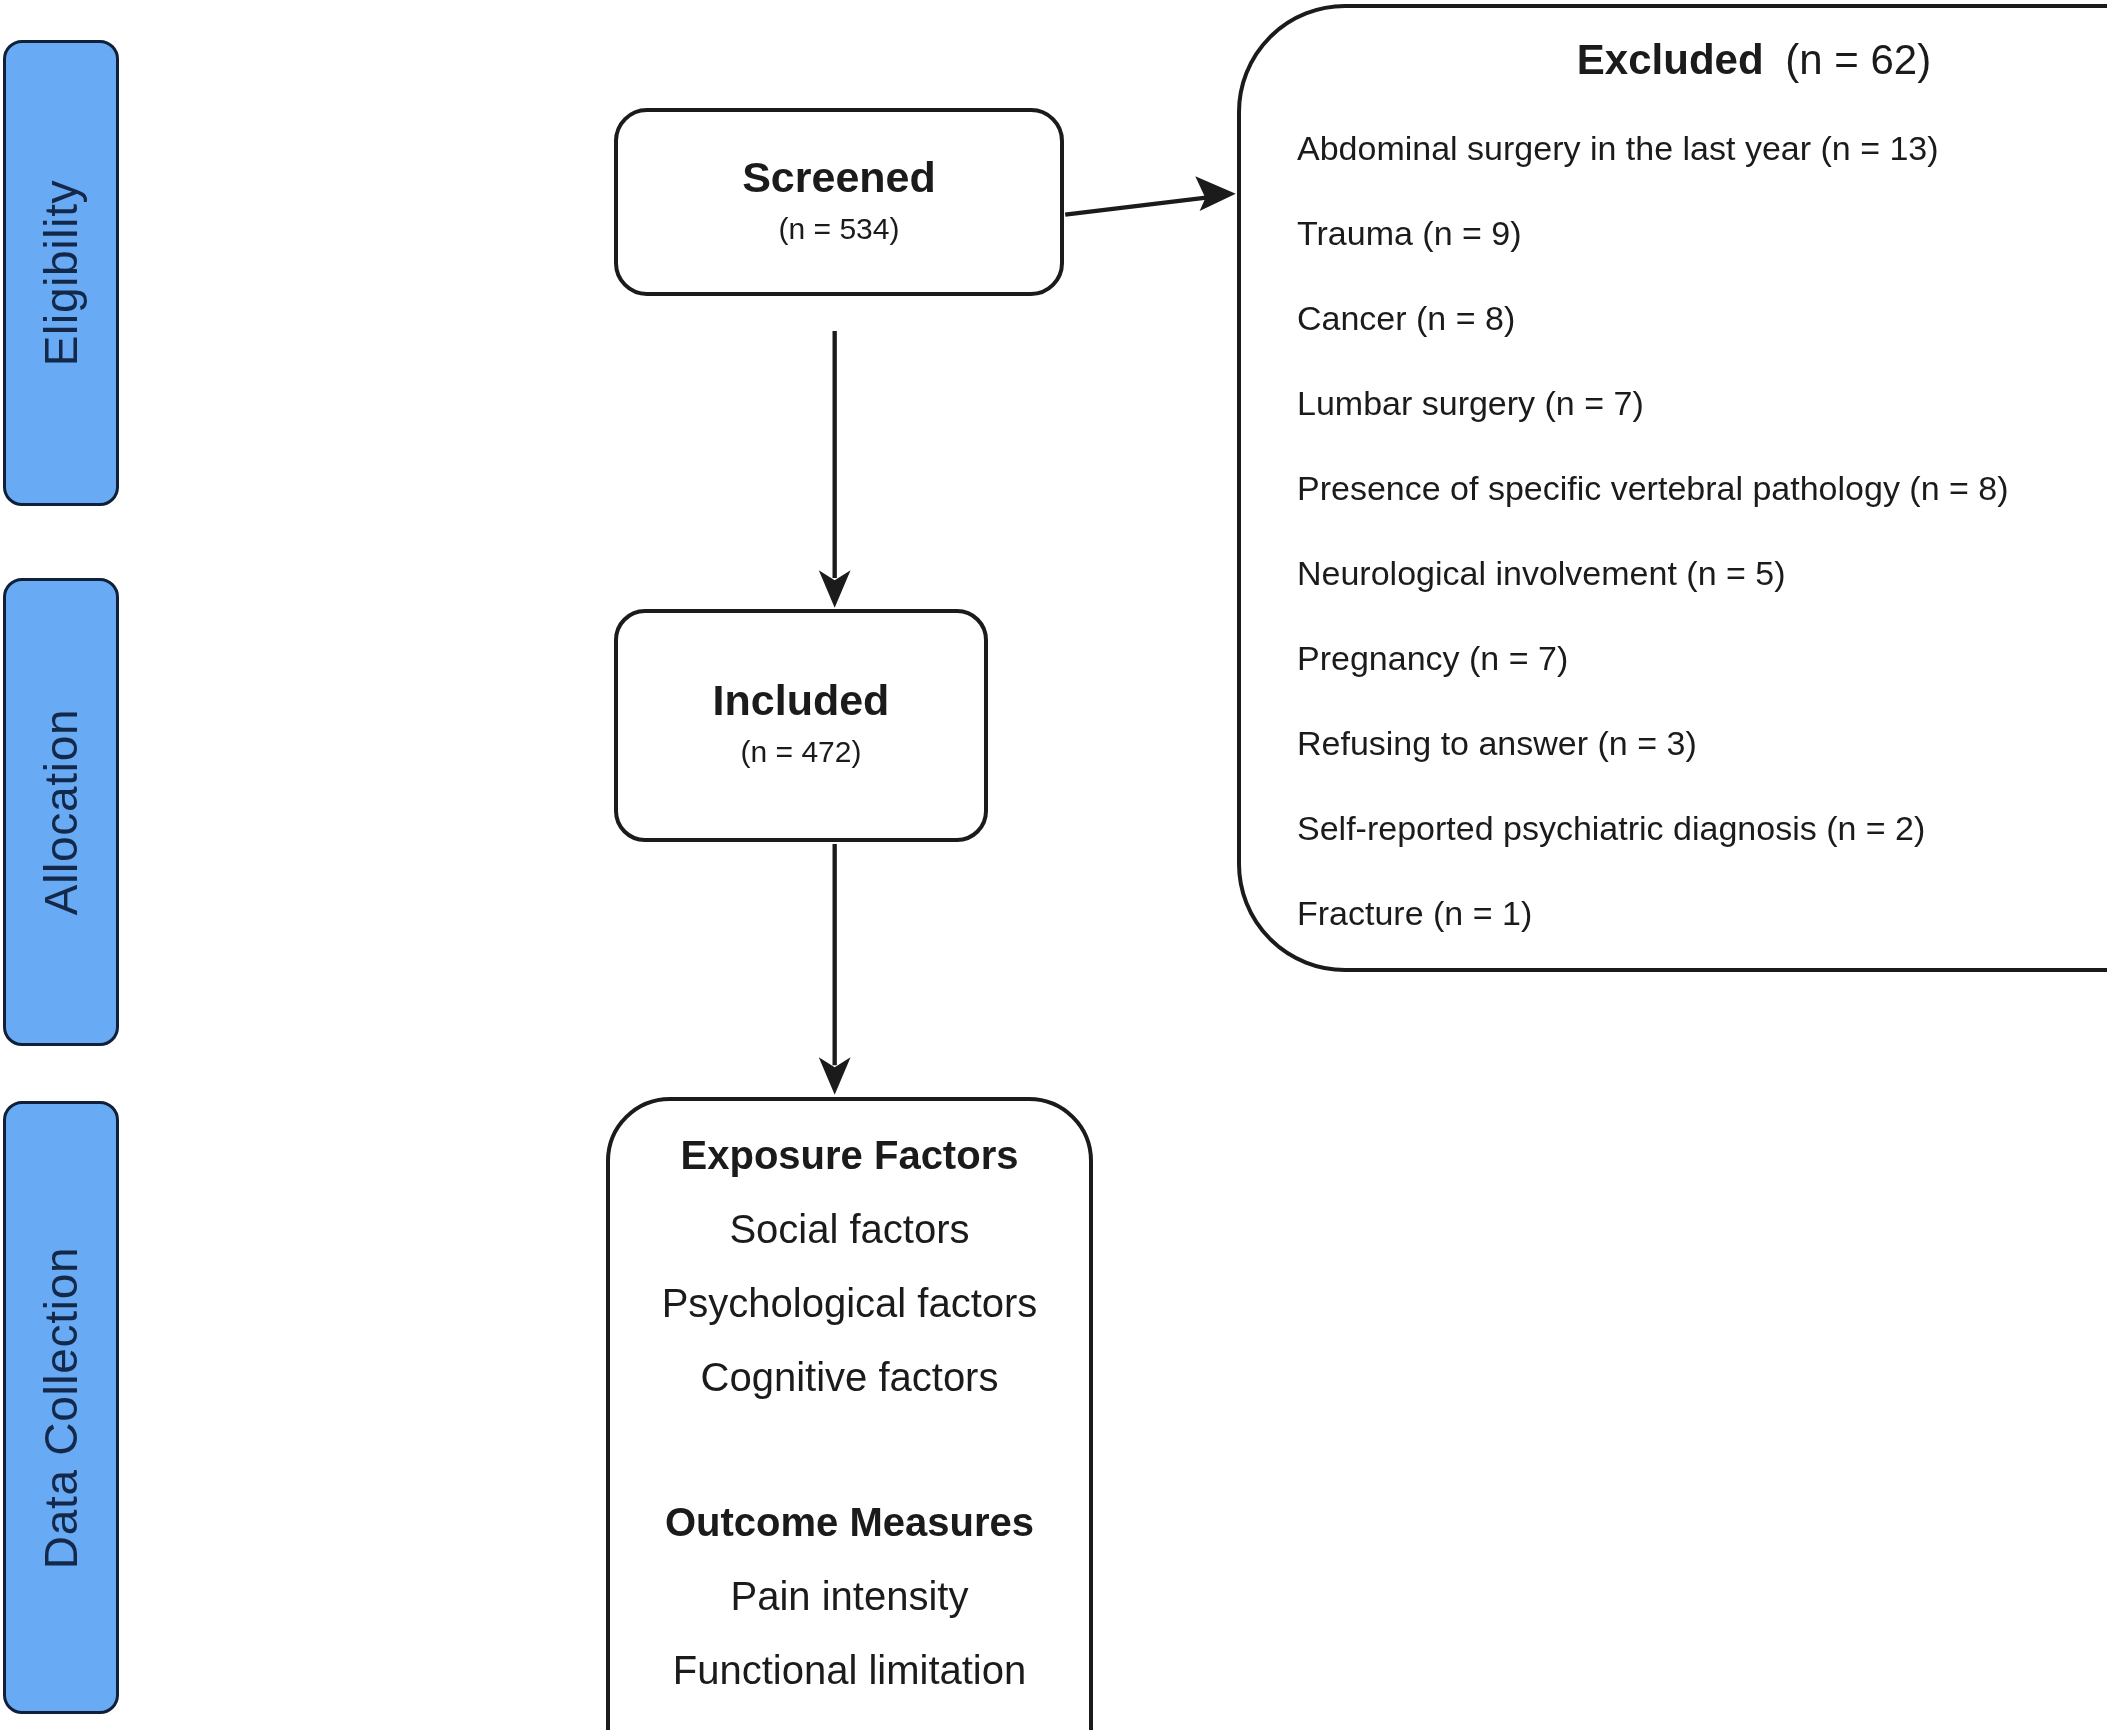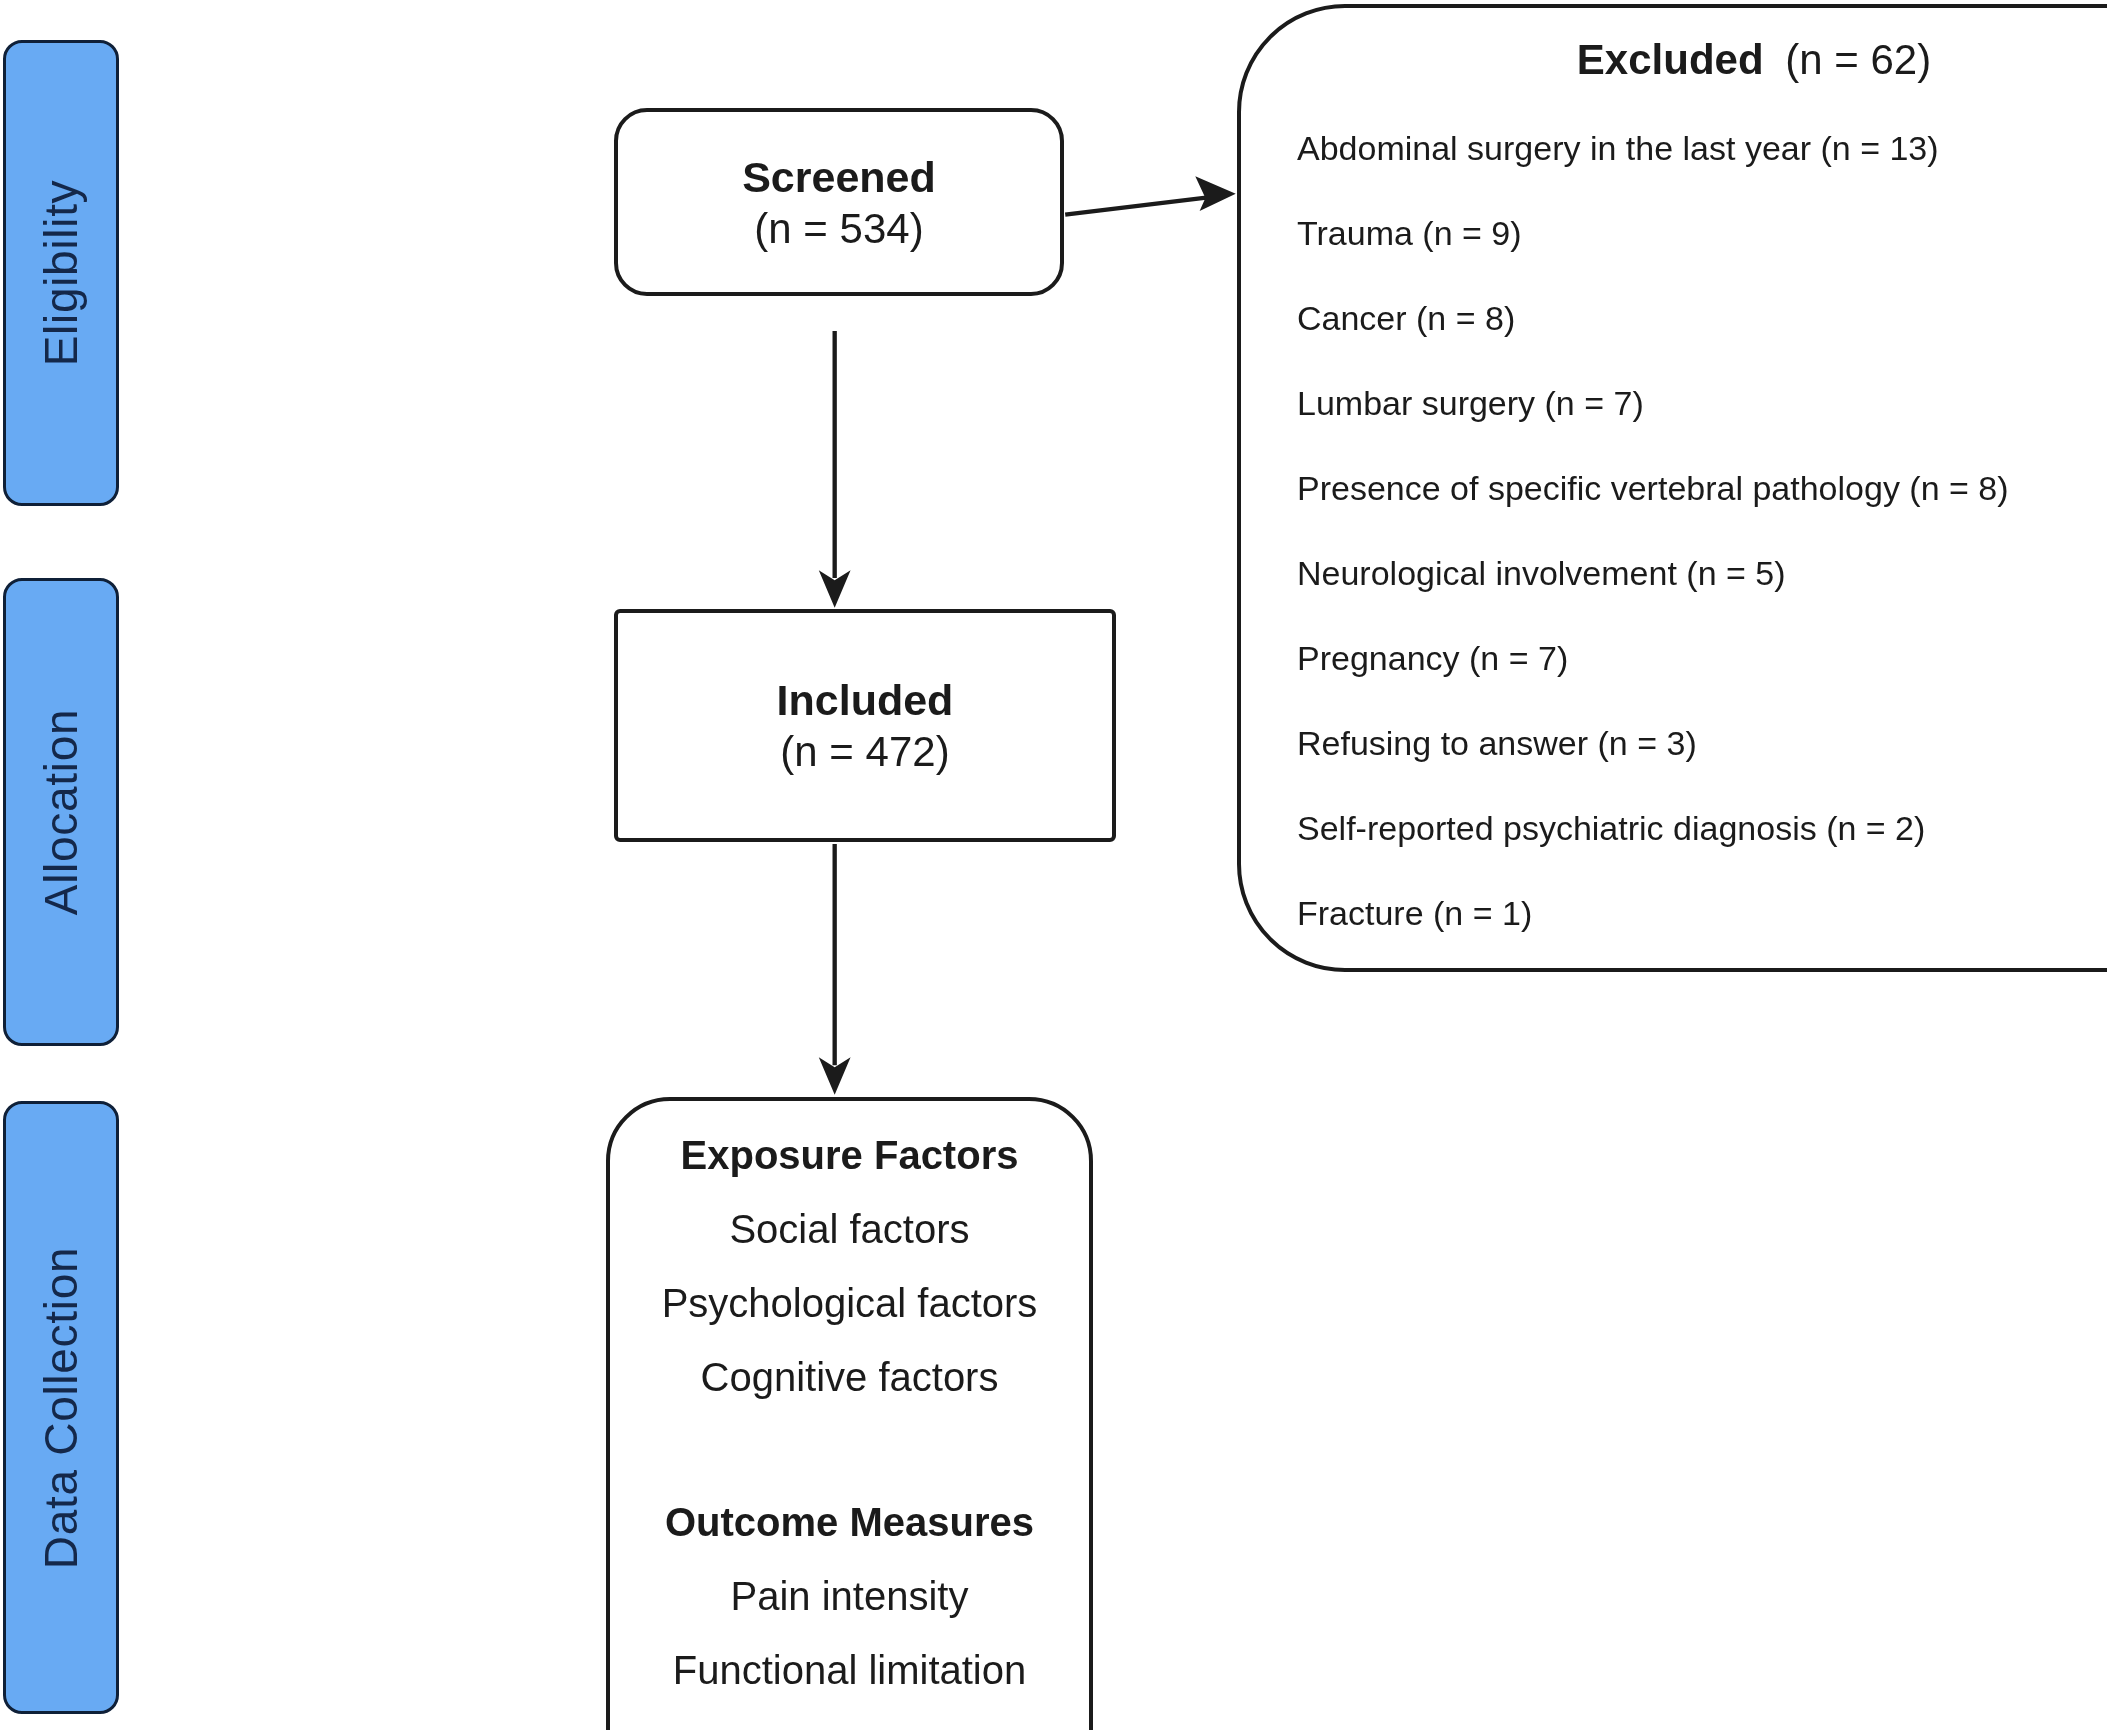--- a/index.html
+++ b/index.html
@@ -21,24 +21,24 @@
   .bar-allocation { top: 578px; height: 468px; }
   .bar-data-collection { top: 1101px; height: 613px; }
 
   
   .node {
     position: absolute; background: #ffffff; border: 4.3px solid #1b1b1b;
     box-sizing: border-box;
   }
   .node-screened { left: 614px; top: 108px; width: 450px; height: 188px; border-radius: 33px;
     display: flex; flex-direction: column; align-items: center; justify-content: center; }
-  .node-included { left: 614px; top: 609px; width: 502px; height: 233px; border-radius: 6px;
+  .node-included { left: 614px; top: 609px; width: 374px; height: 233px; border-radius: 31px;
     display: flex; flex-direction: column; align-items: center; justify-content: center; }
   .node-title { font-weight: bold; font-size: 43px; line-height: 52px; text-align: center; }
-  .node-count { font-size: 42px; line-height: 51px; }
+  .node-count { font-size: 30px; line-height: 51px; }
 
   .node-excluded { left: 1237px; top: 4.3px; width: 1034px; height: 968px; border-radius: 108px; }
   .excluded-header { margin-top: 30px; text-align: center; font-size: 42px; line-height: 43px; }
   .excluded-header .hdr-title { font-weight: bold; }
   .excluded-header .hdr-count { margin-left: 10px; }
   .excluded-list { list-style: none; margin: 24.6px 0 0 0; padding: 0 29px 0 56px; }
   .excluded-list li { height: 85px; display: flex; align-items: center;
     font-size: 34px; white-space: nowrap; }
 
   .node-outcomes { left: 606px; top: 1097px; width: 487px; height: 752px; border-radius: 64px;

